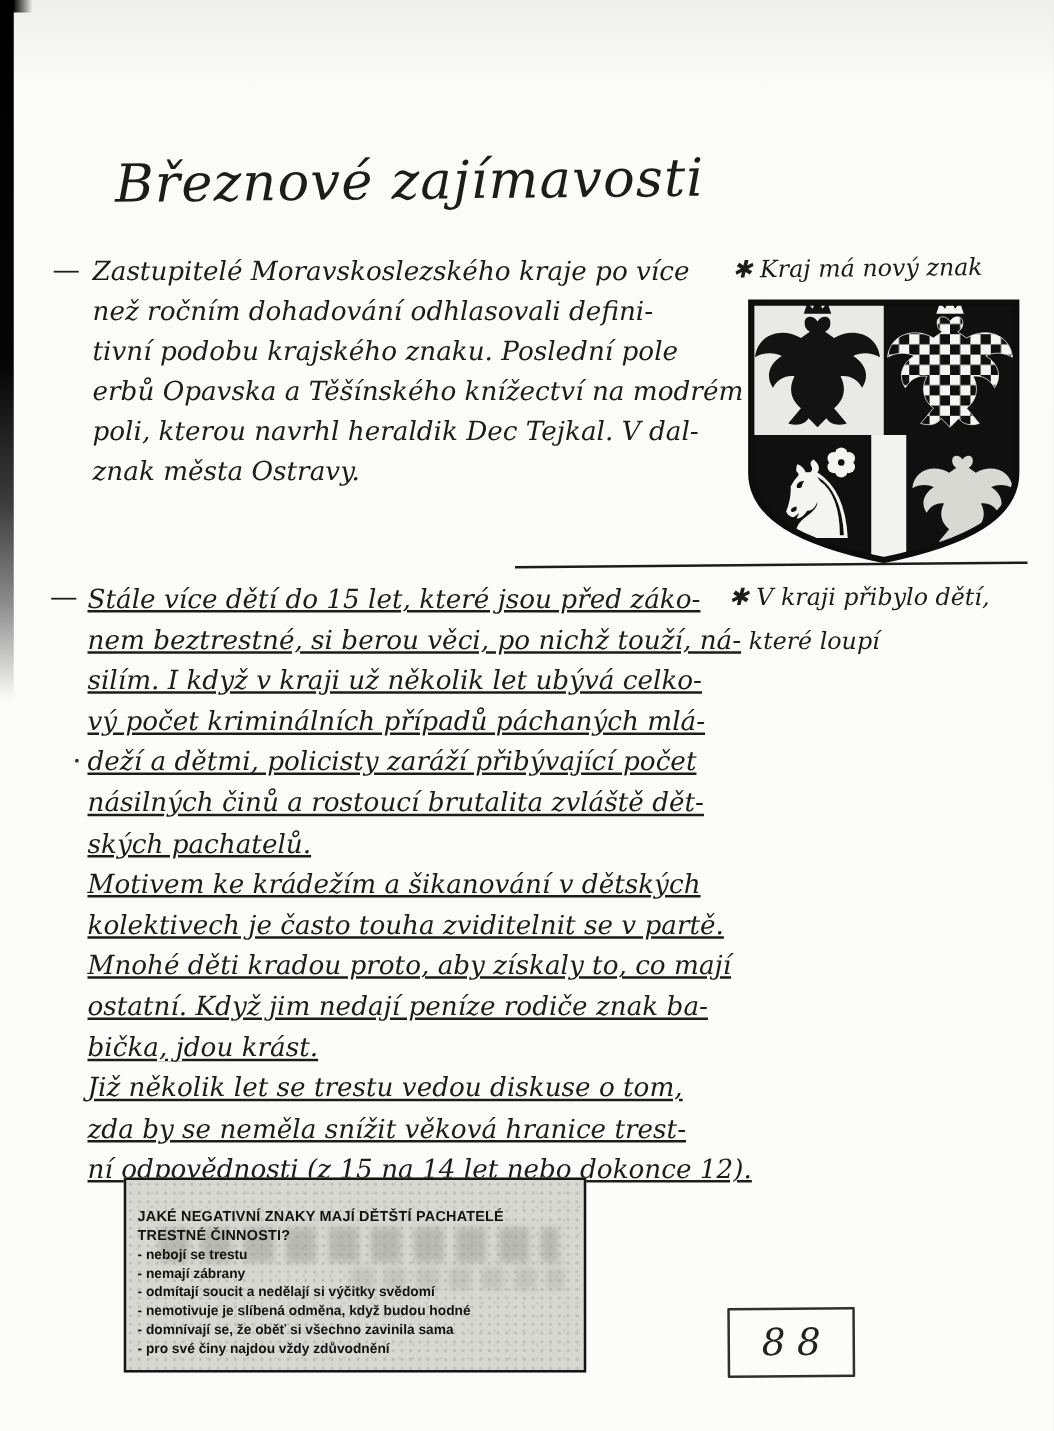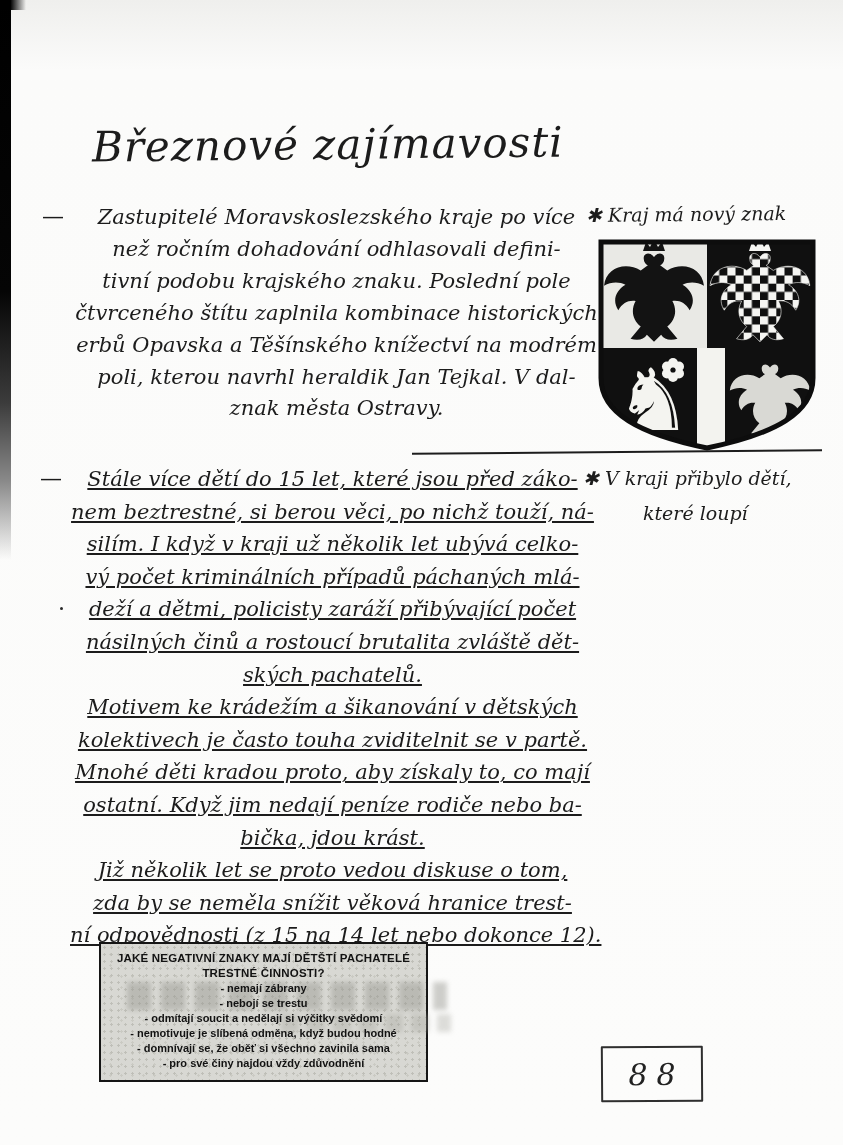--- a/index.html
+++ b/index.html
@@ -3,21 +3,20 @@
 <meta charset="utf-8">
 <style>
   html,body{margin:0;padding:0;background:#e8e8e8;}
   .page{
     position:relative;
     width:843px;height:1145px;
     margin:0 auto;
     background:linear-gradient(180deg,#efefed 0px,#fbfbfa 70px,#fcfcfb 100%);
     overflow:hidden;
     font-family:"DejaVu Serif", serif;
-    text-align:center;
   }
   
   .edge-bar{
     position:absolute;left:0;top:0;width:11px;height:560px;
     background:linear-gradient(180deg,#000 0%,#050505 52%,#3c3c3c 72%,#8a8a8a 86%,rgba(150,150,150,0) 100%);
   }
   .edge-corner{
     position:absolute;left:0;top:0;width:26px;height:10px;
     background:linear-gradient(90deg,#000 40%,rgba(0,0,0,0) 100%);
   }
@@ -58,29 +57,29 @@
   
   .coa{
     position:absolute;left:593px;top:236px;width:228px;height:218px;
   }
   .figure-divider{
     position:absolute;left:412px;top:451px;width:410px;height:2px;
     background:#1d1d1d;transform:rotate(-0.5deg);
   }
   
   .clipping{
-    position:absolute;left:99px;top:942px;width:329px;
+    position:absolute;left:99px;top:942px;width:370px;
     border:2px solid #151515;
     background-color:#d8d8d3;
     background-image:
       radial-gradient(#bfbfb8 1px, transparent 1.4px),
       radial-gradient(#cacac3 1px, transparent 1.4px);
     background-size:7px 7px, 11px 11px;
     background-position:0 0, 4px 5px;
-    padding:7px 9px 9px 9px;
+    padding:23px 9px 9px 9px;
     box-sizing:border-box;
     font-family:"Liberation Sans", sans-serif;
     color:#121212;
   }
   .clipping-title{
     font-size:11.5px;font-weight:700;line-height:15px;letter-spacing:0.2px;
     position:relative;z-index:2;
   }
   .clipping-items{position:relative;z-index:2;}
   .clipping-items .clip-line{
@@ -93,21 +92,21 @@
     opacity:0.45;z-index:1;
   }
   .clip-watermark-2{
     position:absolute;left:180px;top:70px;width:170px;height:18px;
     background:repeating-linear-gradient(90deg,#a3a39b 0 18px,rgba(0,0,0,0) 18px 26px);
     filter:blur(2.5px);
     opacity:0.35;z-index:1;
   }
   
   .page-number-box{
-    position:absolute;left:601px;top:1046px;width:98px;height:52px;
+    position:absolute;left:582px;top:1046px;width:98px;height:52px;
     border:2px solid #2f2f2f;border-radius:1px;
     display:flex;align-items:center;justify-content:center;
     transform:rotate(-0.4deg);
   }
   .page-number{
     font-size:30px;letter-spacing:9px;padding-left:9px;color:#222;
   }
 </style>
 </head>
 <body>
@@ -117,23 +116,22 @@
   <div class="edge-bar"></div>
   <div class="edge-corner"></div>
 
   <div class="hw page-title">Březnové zajímavosti</div>
 
   <div class="hw bullet-dash bullet-1">—</div>
   <div class="hw article article-1">
       <div class="hw-line">Zastupitelé Moravskoslezského kraje po více</div>
       <div class="hw-line">než ročním dohadování odhlasovali defini-</div>
       <div class="hw-line">tivní podobu krajského znaku. Poslední pole</div>
-      <div class="hw-line">čtvrceného štítu zaplnila kombinace historických</div>
       <div class="hw-line">erbů Opavska a Těšínského knížectví na modrém</div>
-      <div class="hw-line">poli, kterou navrhl heraldik Jan Tejkal. V dal-</div>
+      <div class="hw-line">poli, kterou navrhl heraldik Dec Tejkal. V dal-</div>
       <div class="hw-line">znak města Ostravy.</div>
     </div>
 
   <div class="hw margin-note margin-note-1">✱ Kraj má nový znak</div>
 
   <svg class="coa" viewBox="0 0 228 218" width="228" height="218" xmlns="http://www.w3.org/2000/svg">
     <defs>
       <pattern id="chk" width="16" height="16" patternUnits="userSpaceOnUse">
         <rect width="16" height="16" fill="#101010"></rect>
         <rect width="8" height="8" fill="#f5f5f2"></rect>
@@ -175,40 +173,40 @@
       <div class="hw-line">Stále více dětí do 15 let, které jsou před záko-</div>
       <div class="hw-line">nem beztrestné, si berou věci, po nichž touží, ná-</div>
       <div class="hw-line">silím. I když v kraji už několik let ubývá celko-</div>
       <div class="hw-line">vý počet kriminálních případů páchaných mlá-</div>
       <div class="hw-line">deží a dětmi, policisty zaráží přibývající počet</div>
       <div class="hw-line">násilných činů a rostoucí brutalita zvláště dět-</div>
       <div class="hw-line">ských pachatelů.</div>
       <div class="hw-line">Motivem ke krádežím a šikanování v dětských</div>
       <div class="hw-line">kolektivech je často touha zviditelnit se v partě.</div>
       <div class="hw-line">Mnohé děti kradou proto, aby získaly to, co mají</div>
-      <div class="hw-line">ostatní. Když jim nedají peníze rodiče nebo ba-</div>
+      <div class="hw-line">ostatní. Když jim nedají peníze rodiče znak ba-</div>
       <div class="hw-line">bička, jdou krást.</div>
-      <div class="hw-line">Již několik let se proto vedou diskuse o tom,</div>
+      <div class="hw-line">Již několik let se trestu vedou diskuse o tom,</div>
       <div class="hw-line">zda by se neměla snížit věková hranice trest-</div>
       <div class="hw-line">ní odpovědnosti (z 15 na 14 let nebo dokonce 12).</div>
     </div>
   <div class="ink-dot"></div>
 
   <div class="hw margin-note margin-note-2">
     <div class="mn-line1">✱ V kraji přibylo dětí,</div>
     <div class="mn-line2">které loupí</div>
   </div>
 
   <div class="clipping">
     <div class="clip-watermark"></div>
     <div class="clip-watermark-2"></div>
     <div class="clipping-title">JAKÉ NEGATIVNÍ ZNAKY MAJÍ DĚTŠTÍ PACHATELÉ TRESTNÉ ČINNOSTI?</div>
     <div class="clipping-items">
+        <div class="clip-line">- nebojí se trestu</div>
         <div class="clip-line">- nemají zábrany</div>
-        <div class="clip-line">- nebojí se trestu</div>
         <div class="clip-line">- odmítají soucit a nedělají si výčitky svědomí</div>
         <div class="clip-line">- nemotivuje je slíbená odměna, když budou hodné</div>
         <div class="clip-line">- domnívají se, že oběť si všechno zavinila sama</div>
         <div class="clip-line">- pro své činy najdou vždy zdůvodnění</div>
       </div>
   </div>
 
   <div class="page-number-box">
     <span class="hw page-number">88</span>
   </div>

